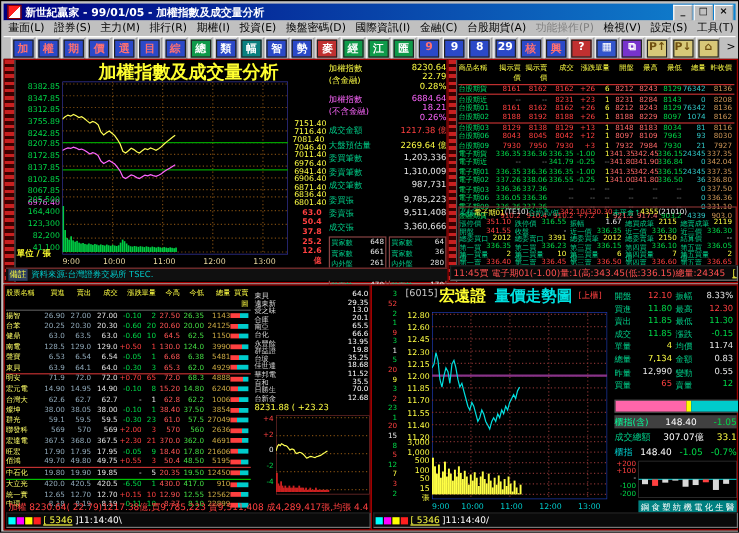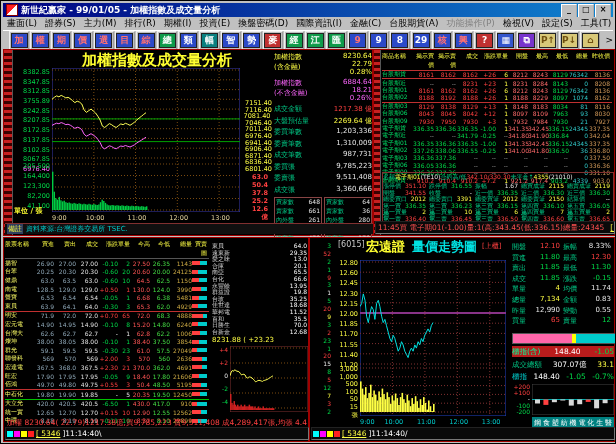--- a/index.html
+++ b/index.html
@@ -1370,21 +1370,21 @@
             <span style="color: rgb(0, 204, 136);">賣量</span>
             <span style="color: rgb(0, 216, 72); margin-right: 3px;">12</span>
           </span>
         </div>
       </div>
     <div id="br-pressure" class="abs" style="left:202px;top:95px;width:102px;height:9px;border:1px solid #555;display:flex;">
         <div style="width: 58%; background: rgb(255, 102, 170);"></div>
         <div style="width: 4px; background: rgb(255, 255, 0);"></div>
         <div style="width: 38%; background: rgb(0, 204, 204);"></div>
       </div>
-    <div id="br-otc1" class="abs" style="left:202px;top:108px;width:102px;height:11px;background:#b91c1c;display:flex;justify-content:space-between;font-size:7.5px;align-items:center;">
+    <div id="br-otc1" class="abs" style="left:202px;top:108px;width:102px;height:11px;background:#404040;display:flex;justify-content:space-between;font-size:7.5px;align-items:center;">
         <span style="color: rgb(0, 255, 153);">櫃指(含)</span>
         <span style="color: rgb(255, 255, 255);">148.40</span>
         <span style="color: rgb(0, 216, 72);">-1.05</span>
       </div>
     <div id="br-amt" class="abs" style="left:202px;top:122px;width:102px;font-size:7.5px;display:flex;justify-content:space-between;">
         <span style="color: rgb(0, 204, 136);">成交總額</span>
         <span style="color: rgb(255, 255, 255);">307.07億</span>
         <span style="color: rgb(255, 255, 68);">33.1</span>
       </div>
     <div id="br-otc2" class="abs" style="left:202px;top:134px;width:102px;font-size:7.5px;display:flex;justify-content:space-between;">

